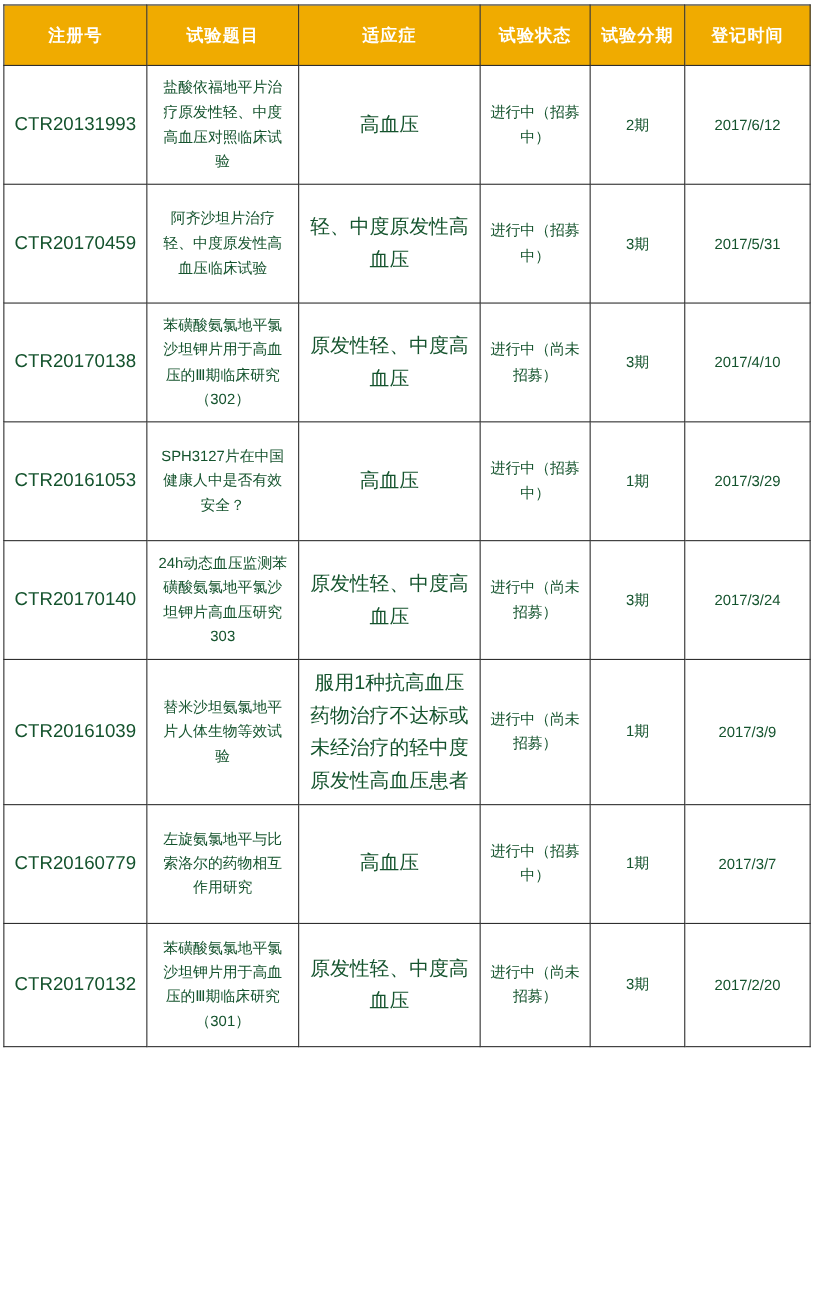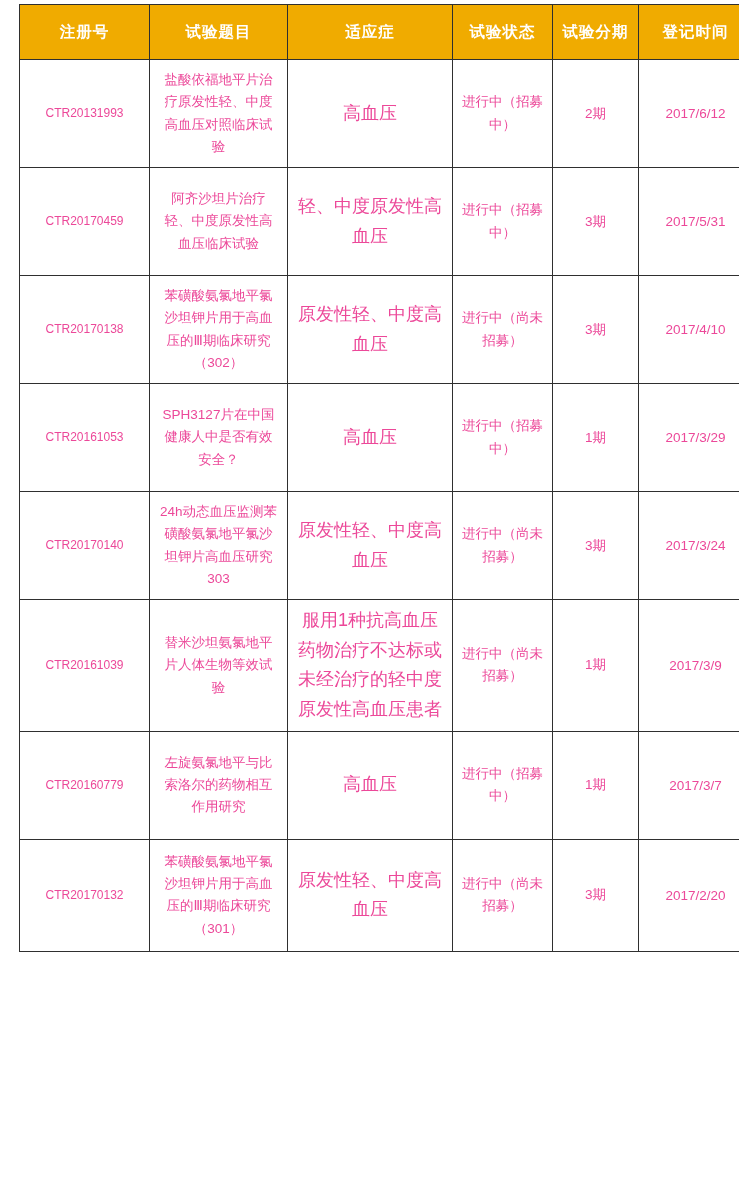--- a/index.html
+++ b/index.html
@@ -7,52 +7,52 @@
     padding: 0;
     background: #ffffff;
   }
   body {
     width: 739px;
     font-family: "Liberation Sans", "DejaVu Sans", sans-serif;
   }
   .table-wrap {
     width: 739px;
     box-sizing: border-box;
-    padding: 4px 3px 4px 19px;
+    padding: 4px 3px 4px 3px;
   }
   table.trial-table {
     border-collapse: collapse;
     width: 733px;
     table-layout: fixed;
   }
   table.trial-table th,
   table.trial-table td {
     border: 1px solid #2f2f2f;
     text-align: center;
     vertical-align: middle;
-    color: #ec4899;
+    color: #14532d;
   }
   table.trial-table thead th {
     background: #f0ab00;
     color: #ffffff;
     font-weight: bold;
     font-size: 15.5px;
     height: 52px;
     letter-spacing: 1px;
   }
   
   col.c-reg   { width: 130px; }
   col.c-title { width: 138px; }
   col.c-indic { width: 165px; }
   col.c-stat  { width: 100px; }
   col.c-phase { width: 86px; }
   col.c-date  { width: 114px; }
 
   td.reg {
-    font-size: 12px;
+    font-size: 17px;
     color: #1f1f1f;
     line-height: 1.45;
     padding: 4px 2px;
   }
   td.title {
     font-size: 13.5px;
     line-height: 1.65;
     padding: 6px 8px;
     text-align: center;
   }

